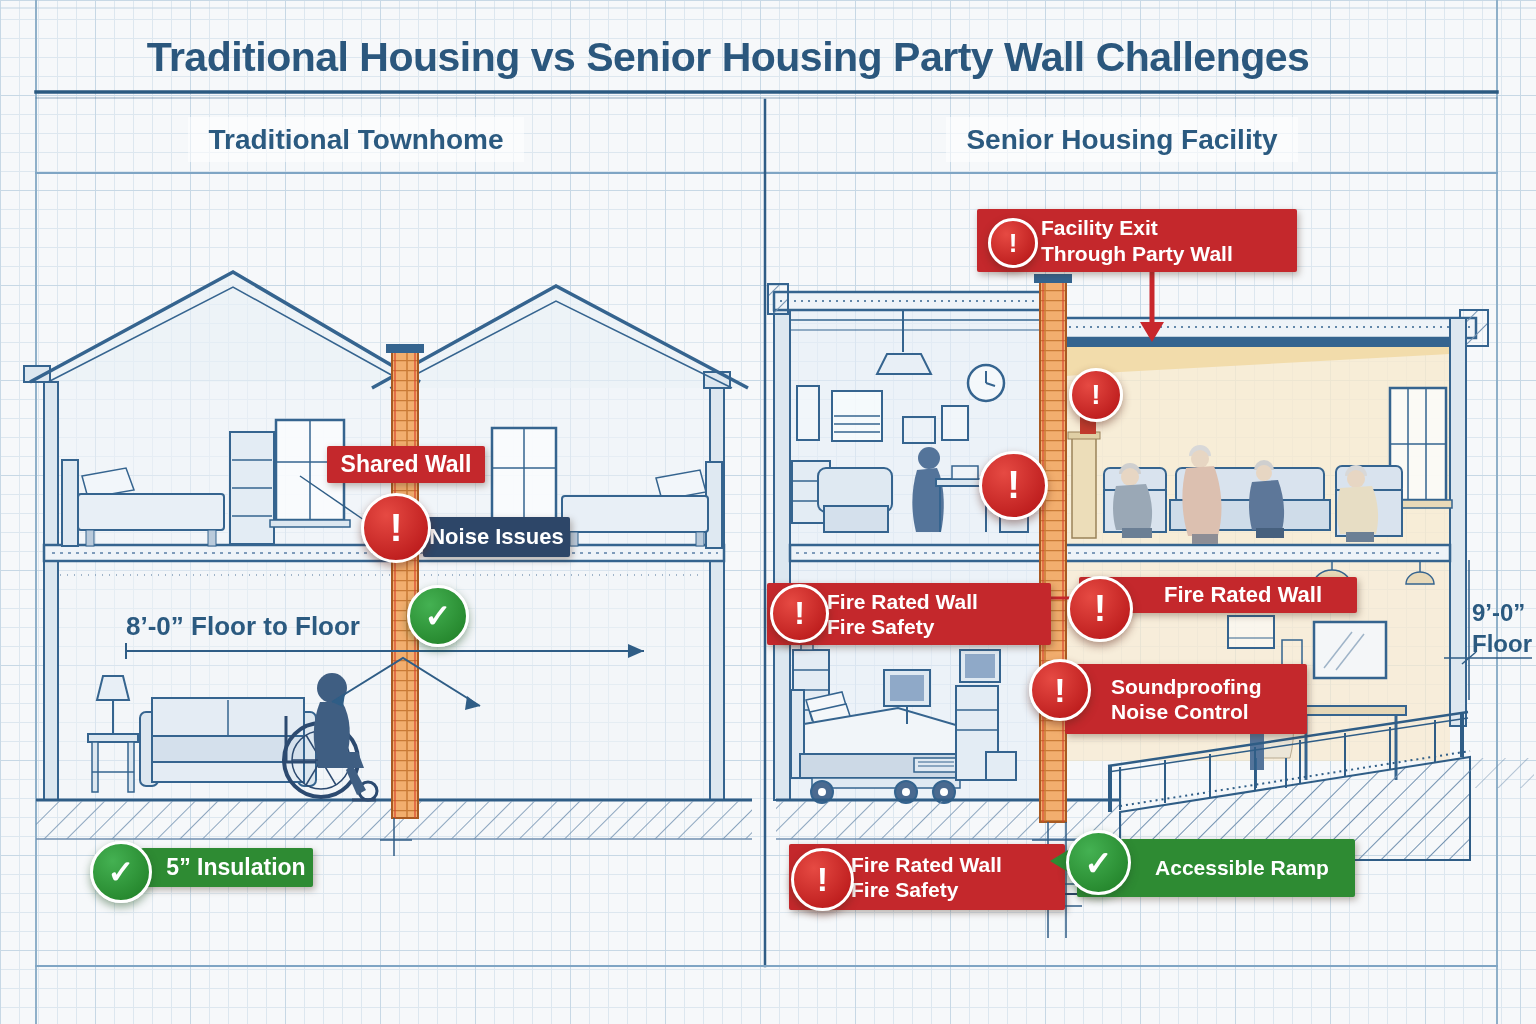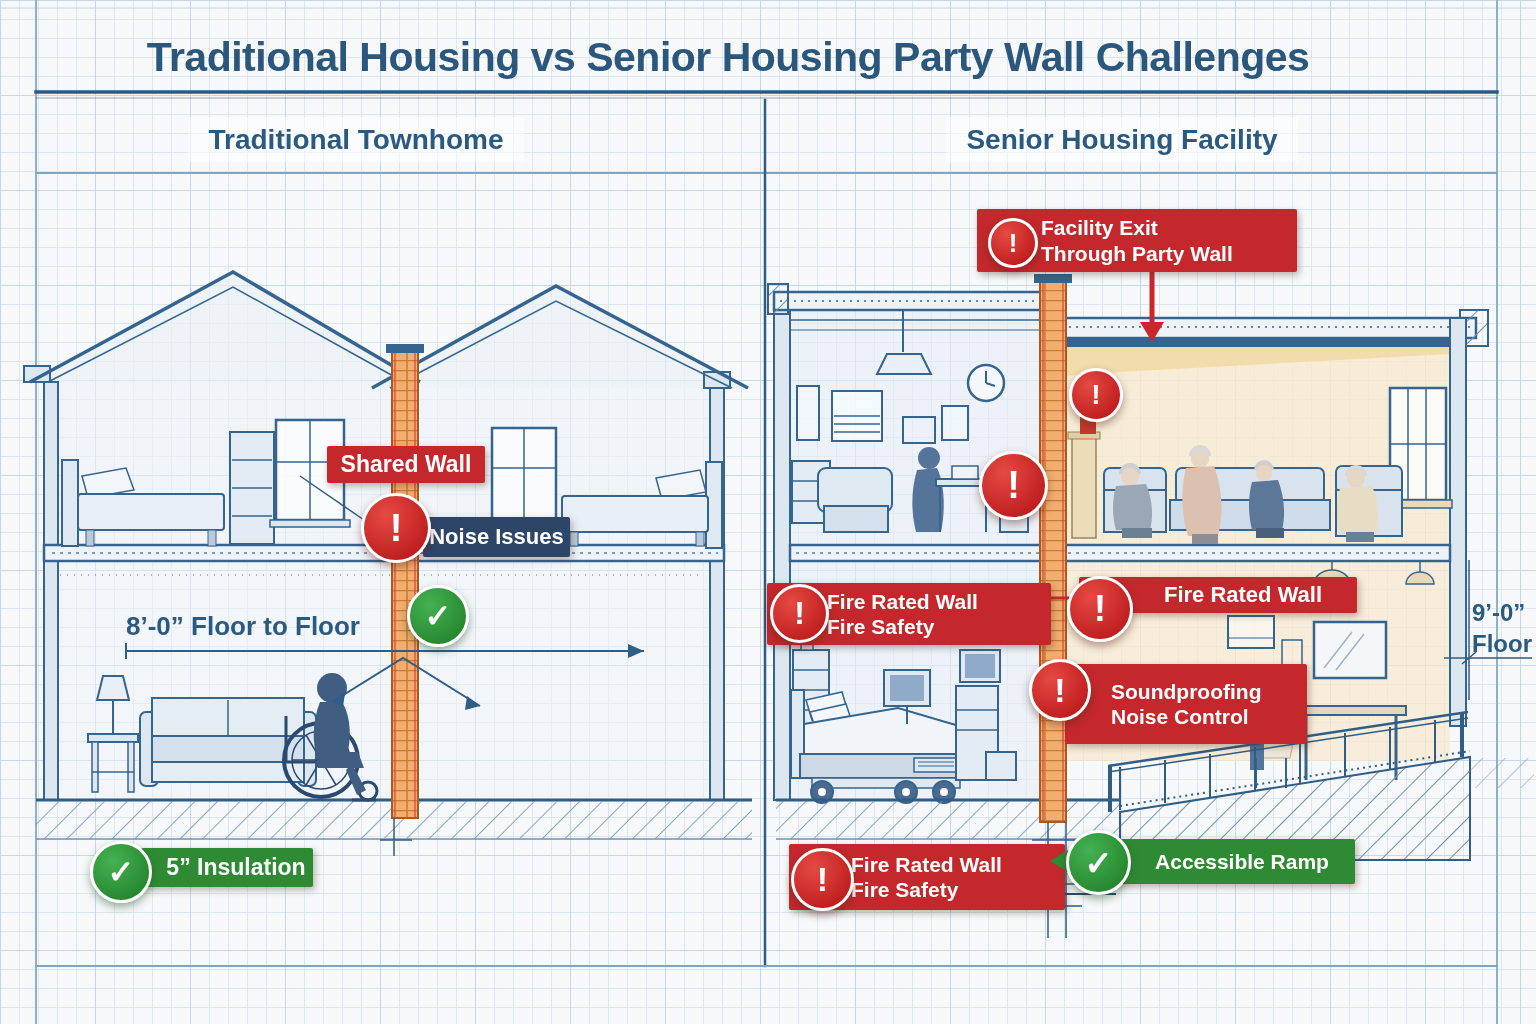--- a/index.html
+++ b/index.html
@@ -420,21 +420,21 @@
     <span>!</span>
   </div>
 
   <div class="badge red" style="left:1079px;top:577px;width:228px;height:36px;font-size:22px;padding-left:50px;">
     <span>Fire Rated Wall</span>
   </div>
   <div class="circ alert-circ" style="left:1067px;top:576px;width:60px;height:60px;font-size:36px;">
     <span>!</span>
   </div>
 
-  <div class="badge red left-align" style="left:1065px;top:664px;width:196px;height:80px;font-size:21px;padding-left:46px;">
+  <div class="badge red left-align" style="left:1065px;top:664px;width:196px;height:70px;font-size:21px;padding-left:46px;">
     <span class="lines">
       <span>Soundproofing</span>
       <span>Noise Control</span>
     </span>
   </div>
   <div class="circ alert-circ" style="left:1029px;top:659px;width:56px;height:56px;font-size:34px;">
     <span>!</span>
   </div>
 
   <div class="dim-text" style="left:1472px;top:597px;font-size:24px;line-height:31px;">
@@ -446,20 +446,20 @@
     <span class="lines">
       <span>Fire Rated Wall</span>
       <span>Fire Safety</span>
     </span>
   </div>
   <div class="circ alert-circ" style="left:791px;top:848px;width:57px;height:57px;font-size:34px;">
     <span>!</span>
   </div>
 
   <div class="tri-left" style="left:1050px;top:844px;"></div>
-  <div class="badge green" style="left:1077px;top:839px;width:226px;height:45px;font-size:21px;padding-left:52px;">
+  <div class="badge green" style="left:1077px;top:839px;width:226px;height:58px;font-size:21px;padding-left:52px;">
     <span>Accessible Ramp</span>
   </div>
   <div class="circ check-circ" style="left:1066px;top:830px;width:59px;height:59px;font-size:34px;">
     <span>✓</span>
   </div>
 
 </div>
 
 </body></html>

